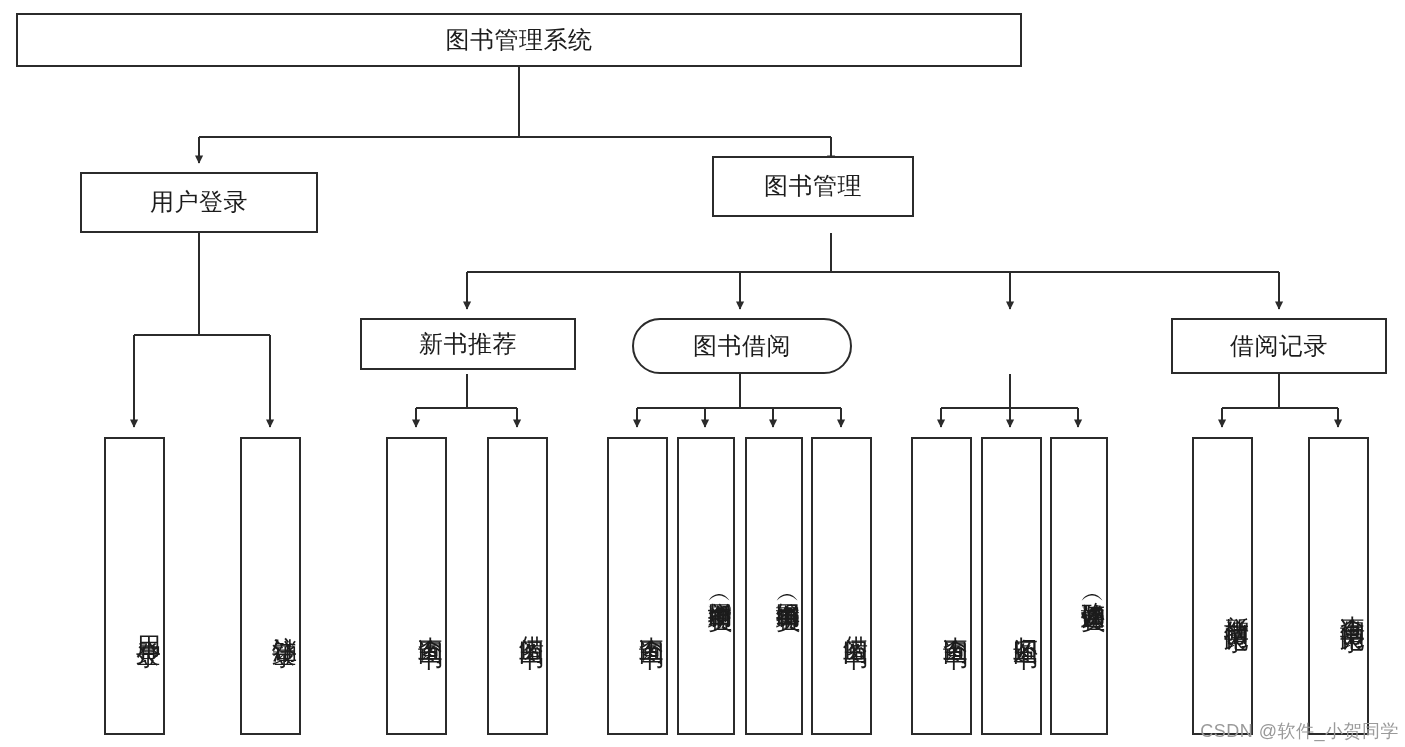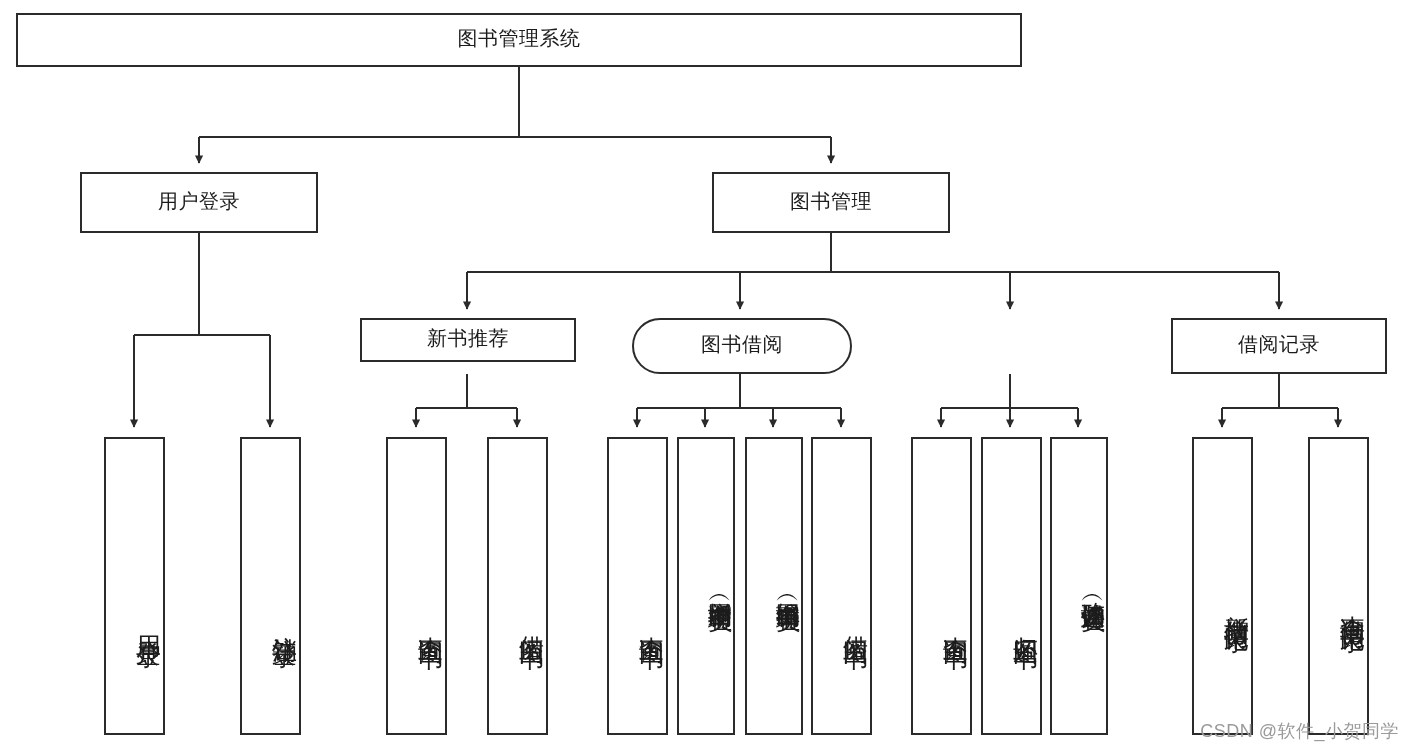--- a/index.html
+++ b/index.html
@@ -29,25 +29,24 @@
     position: absolute;
     box-sizing: border-box;
     border: 2px solid #2b2b2b;
     background: #ffffff;
     display: flex;
     align-items: center;
     justify-content: center;
     color: #1c1c1c;
   }
   .node-h {
-    font-size: 20px;
+    font-size: 24px;
     line-height: 1.1;
     white-space: nowrap;
     letter-spacing: 0.5px;
-    font-family: Liberation Mono, monospace;
   }
   .node-v {
     writing-mode: vertical-rl;
     text-orientation: upright;
     font-size: 25px;
     line-height: 1.12;
     letter-spacing: 3px;
     align-items: flex-start;
     justify-content: center;
     padding-top: 6px;
@@ -119,23 +118,23 @@
       <path d="M1279,374 L1279,408"></path>
       <path d="M1222,408 L1338,408"></path>
       <path d="M1222,408 L1222,427" marker-end="url(#arrow)"></path>
       <path d="M1338,408 L1338,427" marker-end="url(#arrow)"></path>
     </g>
   </svg>
 
   <div class="node node-h" style="left:16px; top:13px; width:1006px; height:54px;">图书管理系统</div>
 
   <div class="node node-h" style="left:80px; top:172px; width:238px; height:61px;">用户登录</div>
-  <div class="node node-h" style="left:712px; top:172px; width:238px; height:61px;">图书管理</div>
+  <div class="node node-h" style="left:712px; top:156px; width:202px; height:61px;">图书管理</div>
 
-  <div class="node node-h" style="left:360px; top:318px; width:216px; height:44px;">新书推荐</div>
+  <div class="node node-h" style="left:360px; top:318px; width:216px; height:52px;">新书推荐</div>
   <div class="node node-h" style="left:632px; top:318px; width:220px; height:56px;border-radius:28px;">图书借阅</div>
   <div class="node node-h" style="left:1171px; top:318px; width:216px; height:56px;">借阅记录</div>
 
   <div class="node node-v" style="left:104px; top:437px; width:61px; height:298px; padding-top:72px;">用户登录</div>
   <div class="node node-v" style="left:240px; top:437px; width:61px; height:298px; padding-top:72px;">注销登录</div>
 
   <div class="node node-v" style="left:386px; top:437px; width:61px; height:298px; padding-top:72px;">查询图书</div>
   <div class="node node-v" style="left:487px; top:437px; width:61px; height:298px; padding-top:72px;">借阅图书</div>
 
   <div class="node node-v" style="left:607px; top:437px; width:61px; height:298px; padding-top:72px;">查询图书</div>

